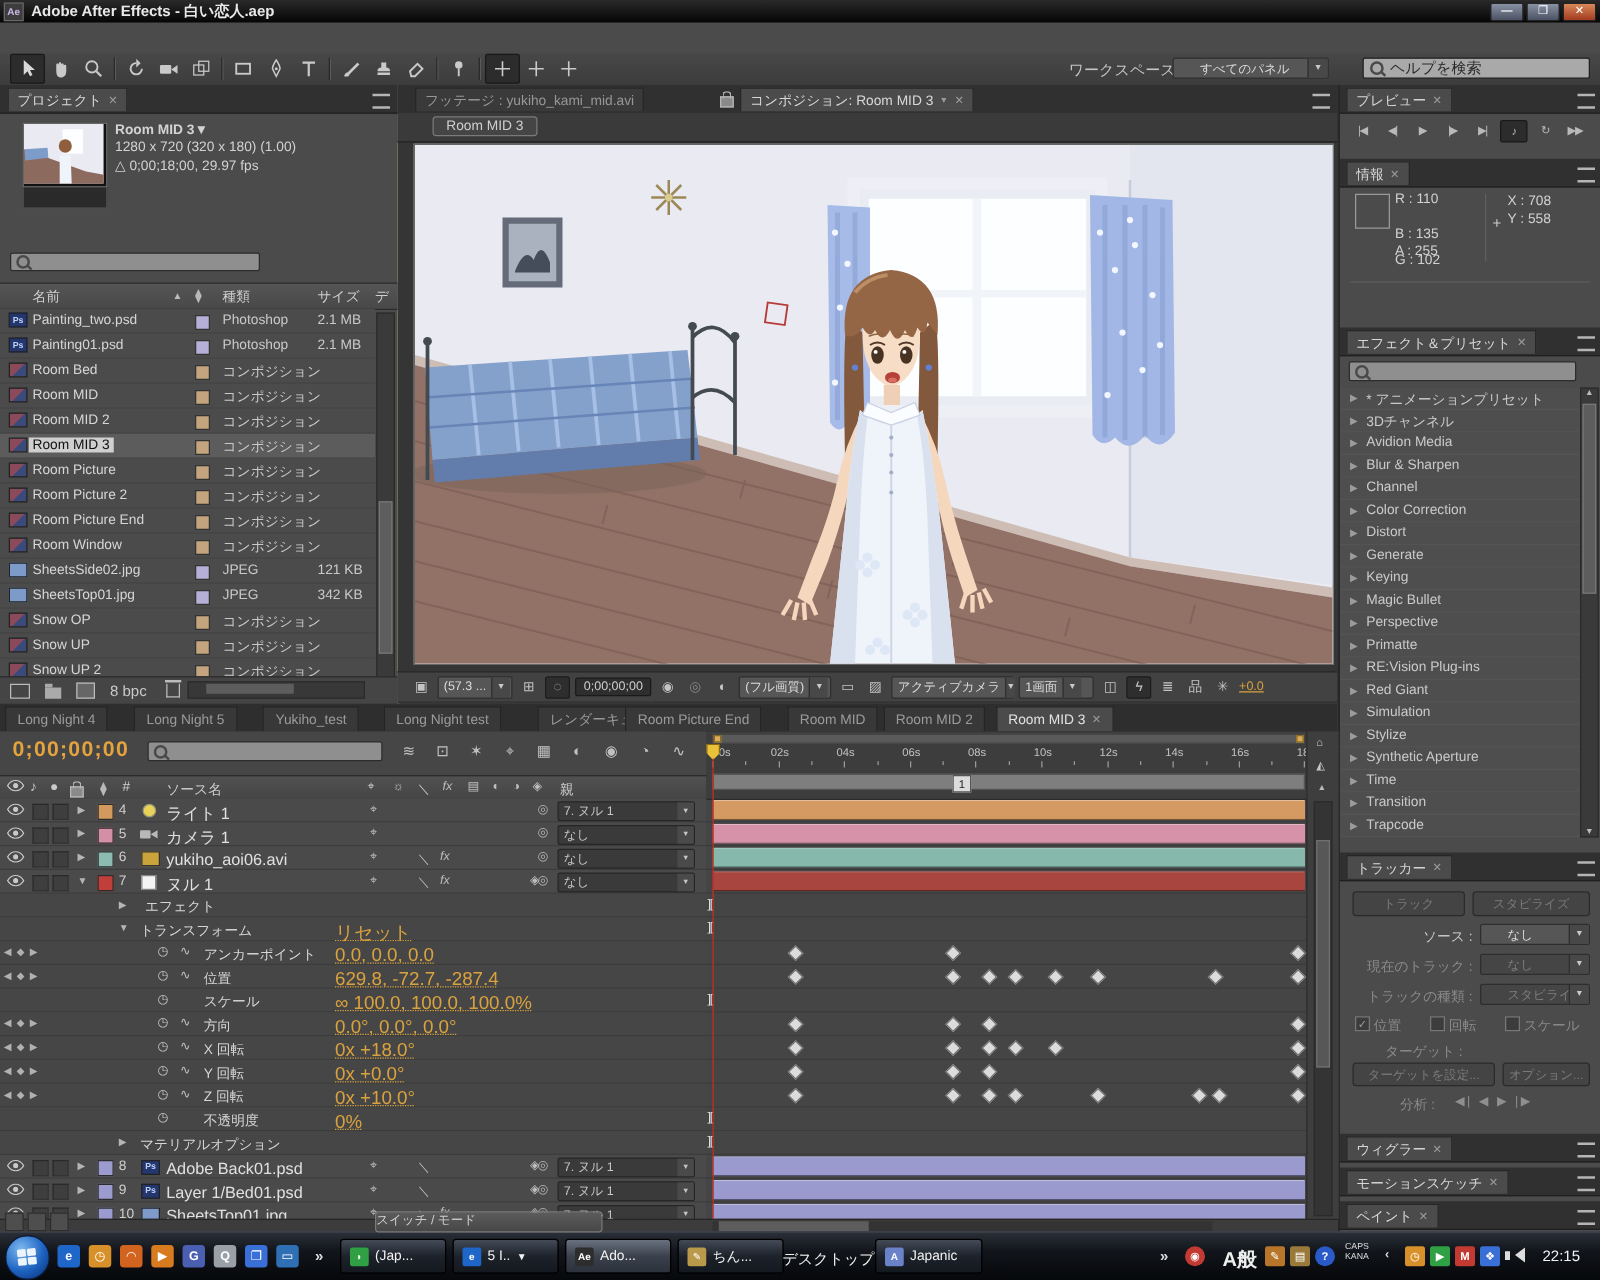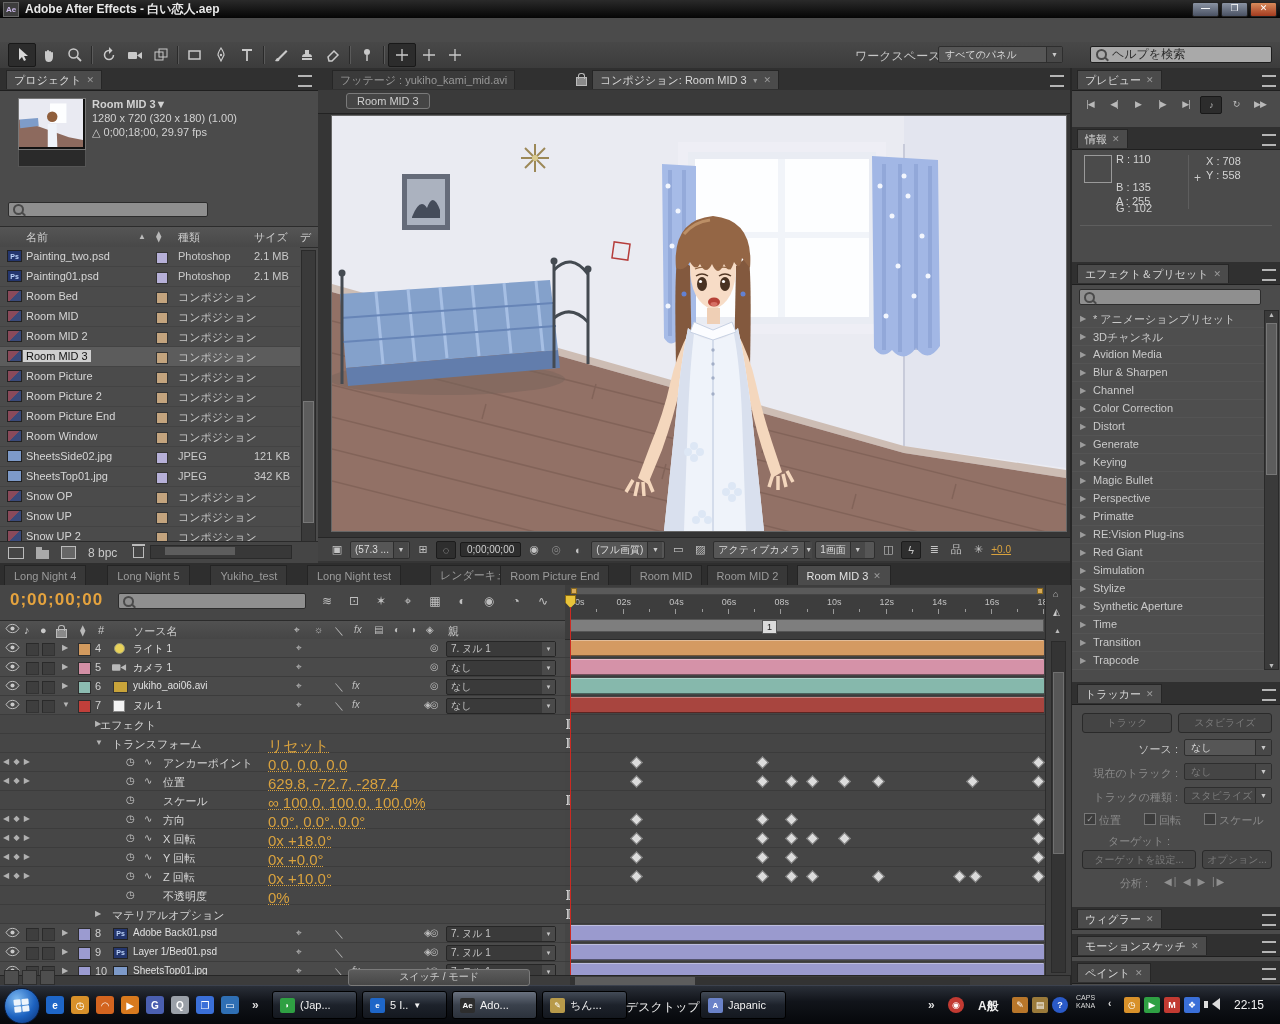--- a/index.html
+++ b/index.html
@@ -34,21 +34,21 @@
   .mag::after{content:"";position:absolute;width:5px;height:2px;background:#4a4a4a;transform:rotate(45deg);right:-4px;bottom:-2px;}
   
   .pstrip{position:absolute;background:#303030;border-bottom:1px solid #1f1f1f;}
   .ptab{position:absolute;top:2px;height:18px;background:#4b4b4b;color:#d8d8d8;display:flex;align-items:center;
         gap:5px;padding:0 7px;font-size:11px;border:1px solid #262626;border-bottom:none;white-space:nowrap;}
   .ptab.dim{background:#3a3a3a;color:#979797;}
   .px{color:#9a9a9a;font-size:9px;}
   .pmenu{position:absolute;right:6px;top:7px;width:14px;height:8px;border-top:2px solid #b5b5b5;border-bottom:2px solid #b5b5b5;}
   .dd{position:absolute;height:17px;background:#565656;border:1px solid #2e2e2e;border-radius:2px;color:#dcdcdc;
       font-size:10px;display:flex;align-items:center;box-sizing:border-box;}
-  .dd .dtx{padding:0 6px;white-space:nowrap;overflow:hidden;flex:1;}
+  .dd .dtx{padding:0 21px;white-space:nowrap;overflow:hidden;flex:1;}
   .dd .da{width:15px;align-self:stretch;background:#484848;border-left:1px solid #2e2e2e;display:flex;align-items:center;justify-content:center;
           font-size:7px;color:#c9c9c9;}
   .dd.dis{color:#7d7d7d;background:#454545;}
   .btn{position:absolute;background:linear-gradient(#585858,#464646);border:1px solid #2a2a2a;border-radius:3px;
        color:#c9c9c9;font-size:10px;display:flex;align-items:center;justify-content:center;}
   .btn.dis{color:#7a7a7a;background:#444;}
   
   #project{position:absolute;left:0;top:68px;width:318px;height:495px;background:#4b4b4b;border-right:2px solid #fef9c3;}
   #proj-thumb{position:absolute;left:18px;top:30px;width:66px;height:50px;background:#111;border:1px solid #777;}
   #proj-thumb2{position:absolute;left:18px;top:82px;width:66px;height:16px;background:#2a2a2a;border:1px solid #555;border-top:none;}
@@ -138,21 +138,21 @@
        border-top:1px solid rgba(255,255,255,.35);border-bottom:1px solid rgba(0,0,0,.45);box-sizing:border-box;}
   .kd{position:absolute;top:5px;width:7px;height:7px;background:#dcdcdc;border:1px solid #6e6e6e;transform:rotate(45deg);}
   .brk{position:absolute;left:1px;top:3px;color:#e0e0e0;font-size:10px;letter-spacing:-1px;}
   .eye{position:absolute;left:5px;top:3px;}
   .sunk{position:absolute;top:4px;width:11px;height:11px;background:#3e3e3e;border:1px solid #333;
         border-top-color:#2a2a2a;border-left-color:#2a2a2a;}
   .expn{position:absolute;left:62px;top:4px;font-size:8px;color:#b5b5b5;}
   .chip2{position:absolute;left:78px;top:4px;width:11px;height:11px;border:1px solid #2d2d2d;}
   .lnum{position:absolute;left:95px;top:3px;font-size:11px;color:#cfcfcf;}
   .srcic{position:absolute;left:112px;top:3px;width:15px;height:12px;}
-  .lname{position:absolute;left:133px;top:3px;font-size:10px;color:#e0e0e0;white-space:nowrap;}
+  .lname{position:absolute;left:133px;top:3px;font-size:13px;color:#e0e0e0;white-space:nowrap;}
   .swg{position:absolute;top:3px;font-size:10px;color:#bdbdbd;}
   .pick{position:absolute;left:430px;top:3px;font-size:10px;color:#b9b9b9;}
   .pdd{position:absolute;left:446px;top:2px;width:108px;height:14px;background:#3a3a3a;border:1px solid #262626;border-radius:2px;
        font-size:10px;color:#c6c6c6;display:flex;align-items:center;}
   .pdd .dtx{flex:1;padding:0 4px;white-space:nowrap;overflow:hidden;}
   .pdd .da{width:13px;align-self:stretch;background:#4a4a4a;display:flex;align-items:center;justify-content:center;font-size:6px;}
   .nav{position:absolute;left:3px;top:4px;font-size:8px;color:#b0b0b0;letter-spacing:1px;}
   .swatchy{position:absolute;left:126px;top:3px;font-size:10px;color:#c3c3c3;}
   .pgname{position:absolute;top:3px;font-size:11px;color:#d6d6d6;white-space:nowrap;}
   .pval{position:absolute;left:268px;top:3px;font-size:15px;color:#d9a23e;white-space:nowrap;
@@ -166,21 +166,21 @@
   #cmark{position:absolute;top:35px;width:13px;height:12px;background:#dcdcdc;border:1px solid #555;color:#222;font-size:9px;
          text-align:center;line-height:12px;}
   #phead{position:absolute;left:0px;top:10px;width:11px;height:13px;background:#e8c33a;border:1px solid #8a6a10;box-sizing:border-box;
          clip-path:polygon(0 0,100% 0,100% 55%,50% 100%,0 55%);}
   #pline{position:absolute;left:570px;top:44px;width:1px;height:368px;background:#cc2a22;z-index:5;}
   #tl-gutter{position:absolute;left:1045px;top:22px;width:25px;height:390px;background:#3e3e3e;border-left:1px solid #2c2c2c;}
   #tl-vscroll{position:absolute;left:5px;top:56px;width:13px;height:330px;background:#343434;border:1px solid #2a2a2a;}
   #tl-vscroll .thumb{position:absolute;left:1px;right:1px;top:30px;height:180px;background:#575757;border:1px solid #707070;}
   #tl-bottom{position:absolute;left:0;top:412px;width:1070px;height:10px;background:#3c3c3c;border-top:1px solid #262626;}
   #swmode{position:absolute;left:300px;top:-7px;width:180px;height:15px;background:linear-gradient(#5c5c5c,#474747);
-          border:1px solid #7a7a7a;border-radius:3px;color:#cfcfcf;font-size:10px;text-align:center;line-height:14px;z-index:6;margin-left:48px;}
+          border:1px solid #7a7a7a;border-radius:3px;color:#cfcfcf;font-size:10px;text-align:left;line-height:14px;z-index:6;}
   #tl-hscroll{position:absolute;left:570px;top:1px;width:400px;height:8px;background:#333;}
   #tl-hscroll .thumb{position:absolute;left:5px;top:0;width:120px;height:8px;background:#5d5d5d;}
   .miniic{position:absolute;top:-6px;width:13px;height:13px;background:#4e4e4e;border:1px solid #2d2d2d;z-index:6;}
   
   #taskbar{position:absolute;left:0;top:985px;width:1280px;height:39px;
            background:linear-gradient(#2a2f38,#11141a 40%,#05070a);border-top:1px solid #3c424e;}
   #orb{position:absolute;left:4px;top:2px;width:34px;height:34px;border-radius:50%;
        background:radial-gradient(circle at 35% 30%,#7db9f0,#1d62c0 55%,#0a2d6e);border:1px solid #0a1a3a;}
   #orb .flag{position:absolute;left:9px;top:10px;width:16px;height:13px;transform:rotate(-6deg);
              display:grid;grid-template-columns:7px 7px;grid-gap:1px;}
@@ -190,21 +190,21 @@
   .chev{position:absolute;top:12px;color:#ddd;font-size:12px;font-weight:bold;}
   .task{position:absolute;top:5px;height:28px;border-radius:3px;border:1px solid #000;color:#f2f2f2;font-size:11px;
         background:linear-gradient(#434b57,#1d222b 50%,#14181f);display:flex;align-items:center;gap:5px;padding:0 7px;
         box-sizing:border-box;white-space:nowrap;overflow:hidden;}
   .task.act{background:linear-gradient(#6a7280,#3a414c 50%,#2c323c);}
   .ticon{width:15px;height:15px;border-radius:2px;font-size:8px;font-weight:bold;color:#fff;display:flex;align-items:center;
          justify-content:center;flex:0 0 auto;}
   #tb-desktop{position:absolute;top:13px;color:#f0f0f0;font-size:12px;}
   .trayic{position:absolute;top:11px;width:16px;height:16px;border-radius:2px;color:#fff;font-size:9px;font-weight:bold;
           display:flex;align-items:center;justify-content:center;}
-  #imemode{position:absolute;top:12px;color:#eee;font-size:12px;font-weight:bold;}
+  #imemode{position:absolute;top:12px;color:#eee;font-size:16px;font-weight:bold;}
   #capskana{position:absolute;top:8px;color:#ddd;font-size:7px;line-height:8px;}
   #tb-clock{position:absolute;top:12px;color:#f4f4f4;font-size:12px;}
   .spk{position:absolute;top:15px;width:4px;height:7px;background:#ddd;}
   .spk::after{content:"";position:absolute;left:2px;top:-3px;border:6px solid transparent;border-right:8px solid #ddd;margin-top:0;}
 </style>
 </head>
 <body>
 
 <div id="root">
 
@@ -1031,21 +1031,21 @@
           <div class="pdd">
             <span class="dtx">なし</span>
             <span class="da">▼</span>
           </div>
         </div>
         <div class="trow" style="top: 133px;">
           <div class="bar" style="background: rgb(168, 69, 63);"></div>
         </div>
         <div class="lrow prop" style="top: 152px;">
           <span class="expn" style="left: 95px;">▶</span>
-          <span class="pgname" style="left: 100px;">エフェクト</span>
+          <span class="pgname" style="left: 116px;">エフェクト</span>
         </div>
         <div class="trow" style="top: 152px;">
           <span class="brk">][</span>
         </div>
         <div class="lrow prop" style="top: 171px;">
           <span class="expn" style="left: 95px;">▼</span>
           <span class="pgname" style="left: 112px;">トランスフォーム</span>
           <span class="pval">リセット</span>
         </div>
         <div class="trow" style="top: 171px;">

